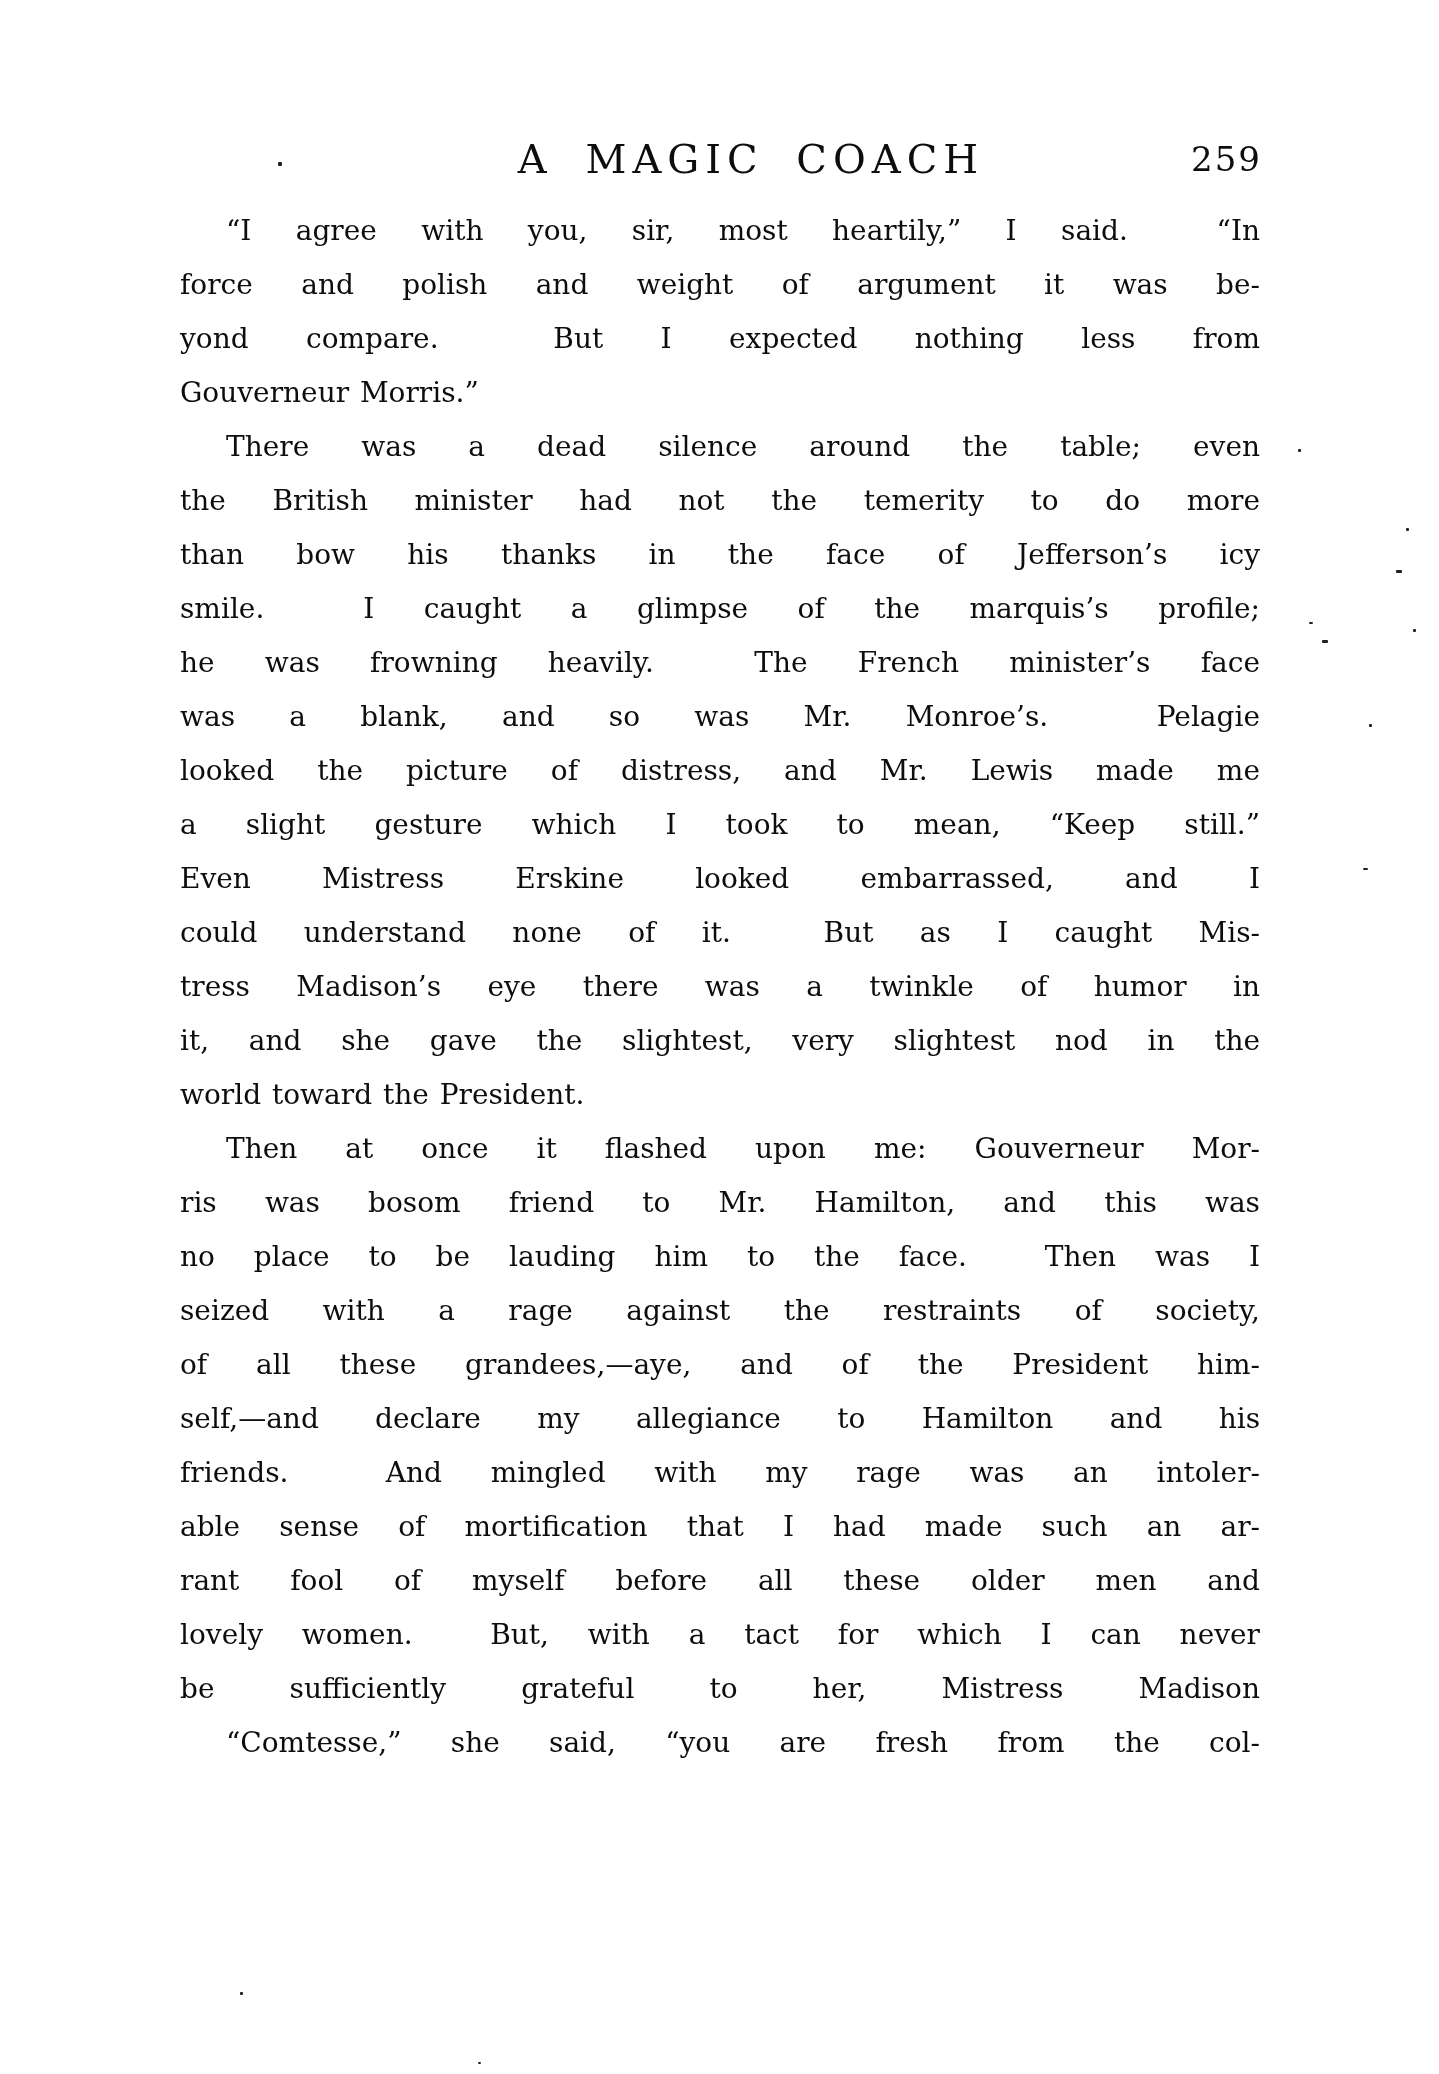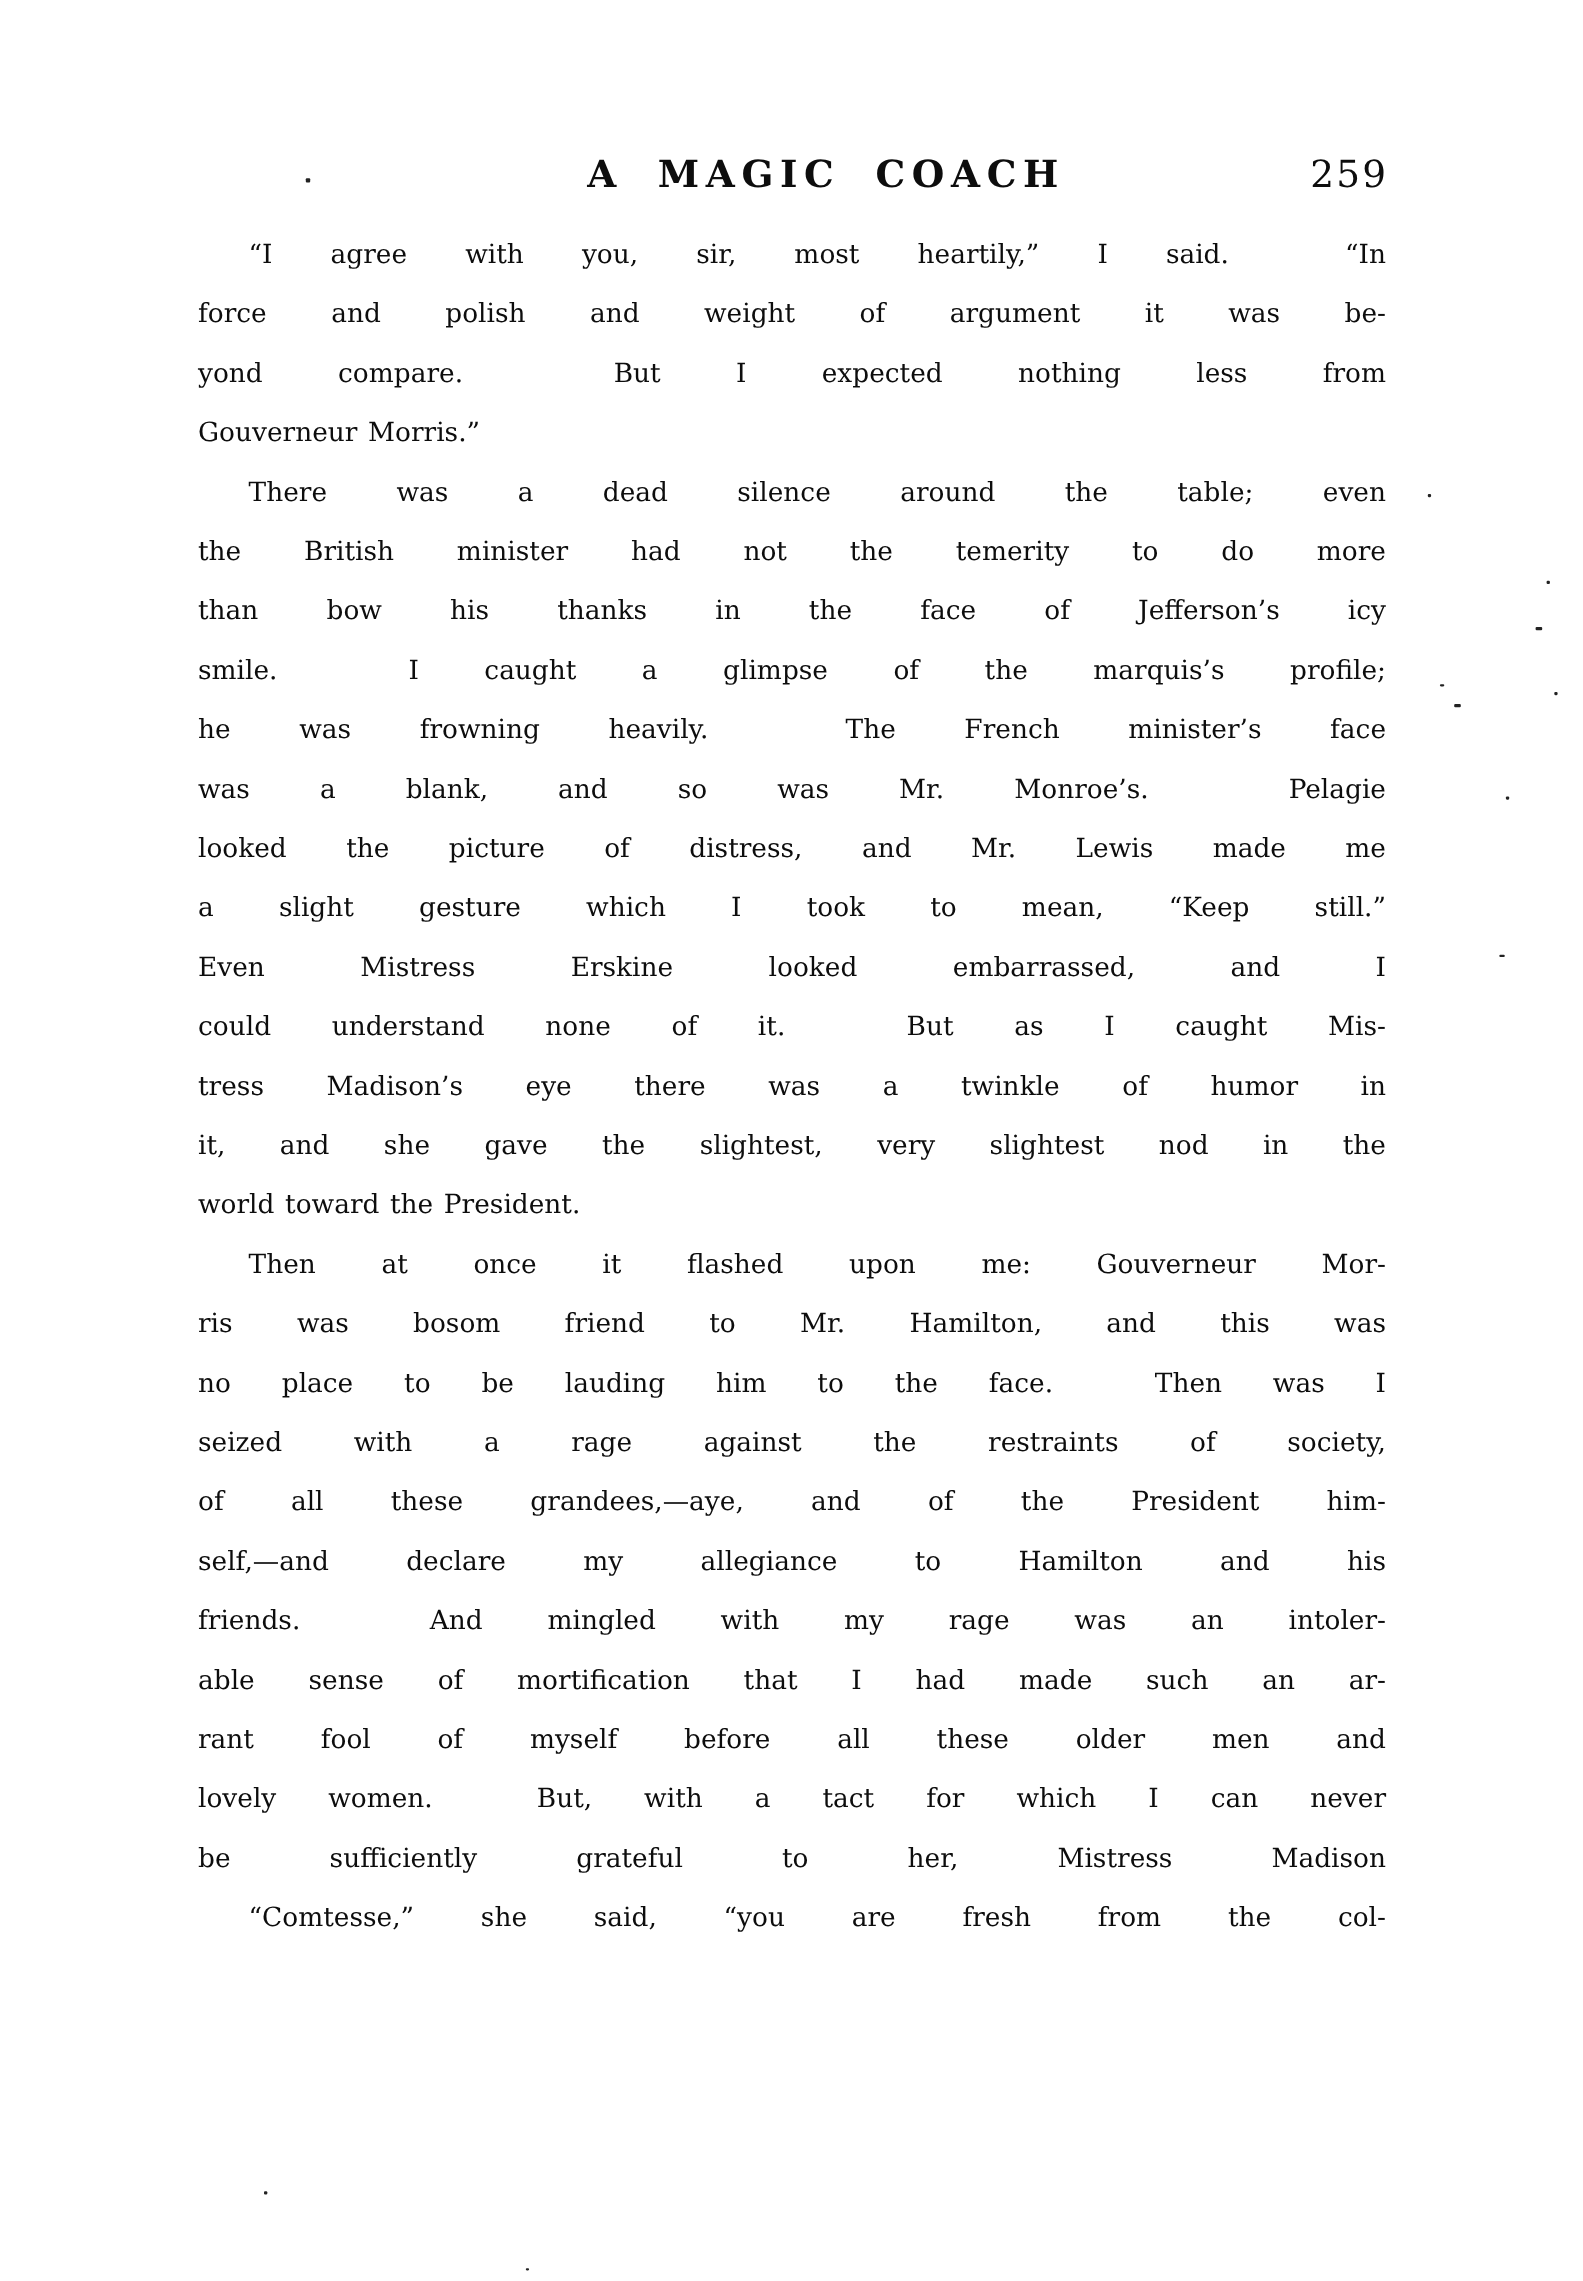--- a/index.html
+++ b/index.html
@@ -22,40 +22,40 @@
   .header {
     position: relative;
     margin: 136px 177px 0 180px;
     height: 46px;
   }
   .header .title {
     position: absolute;
     left: 60px;
     right: 0;
     text-align: center;
-    font-size: 34px;
+    font-size: 40px;
     line-height: 46px;
     letter-spacing: 6px;
     word-spacing: 14px;
-    font-weight: 700;
+    font-weight: 400;
   }
   .header .pageno {
     position: absolute;
     right: 0;
     top: 0;
     font-size: 34px;
     line-height: 46px;
     letter-spacing: 2px;
   }
   .body {
     margin: 22px 179px 0 180px; 
     width: 1080px;
   }
   .line {
-    font-size: 24px;
+    font-size: 28px;
     line-height: 54px;
     height: 54px;
     white-space: pre-wrap;
     text-align: justify;
     text-align-last: justify;
     word-spacing: 2px;
   }
   .line.end {
     text-align: right;
     text-align-last: left;

